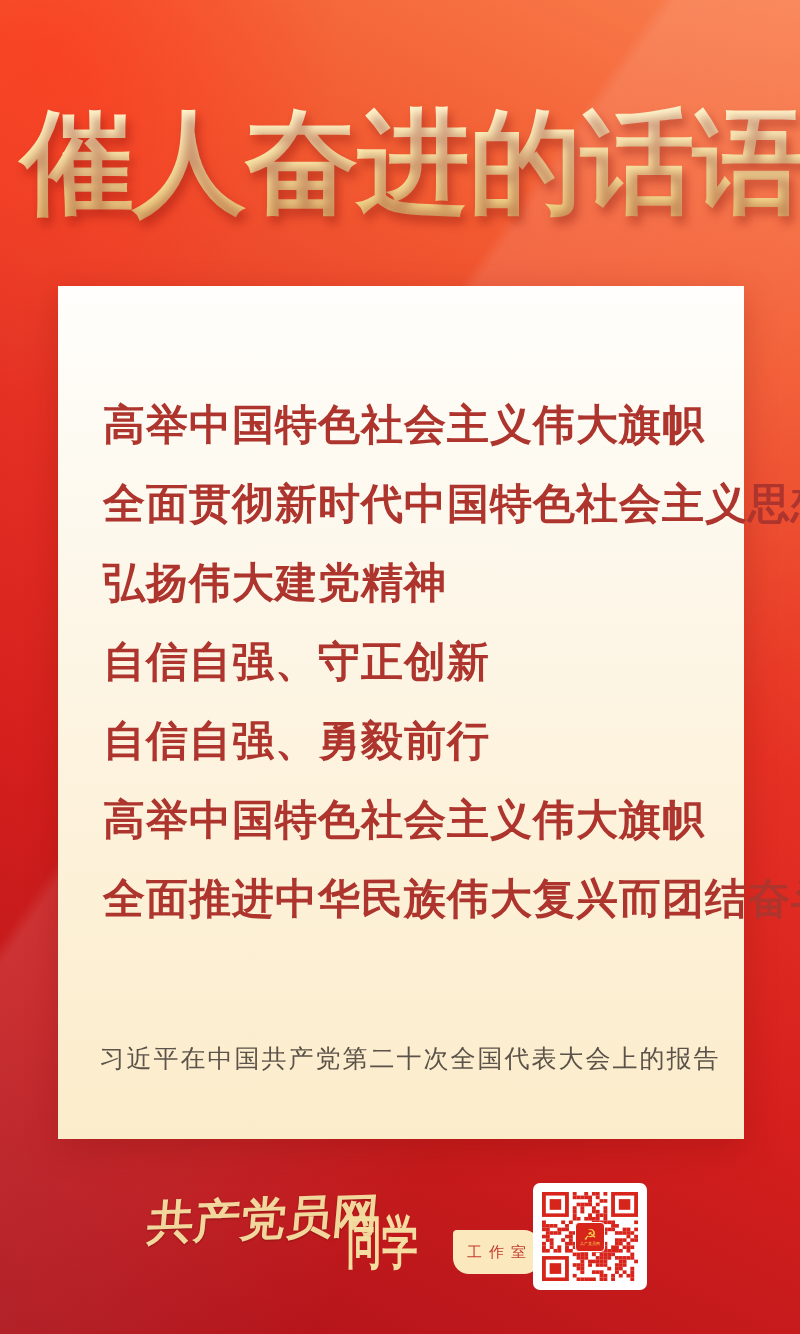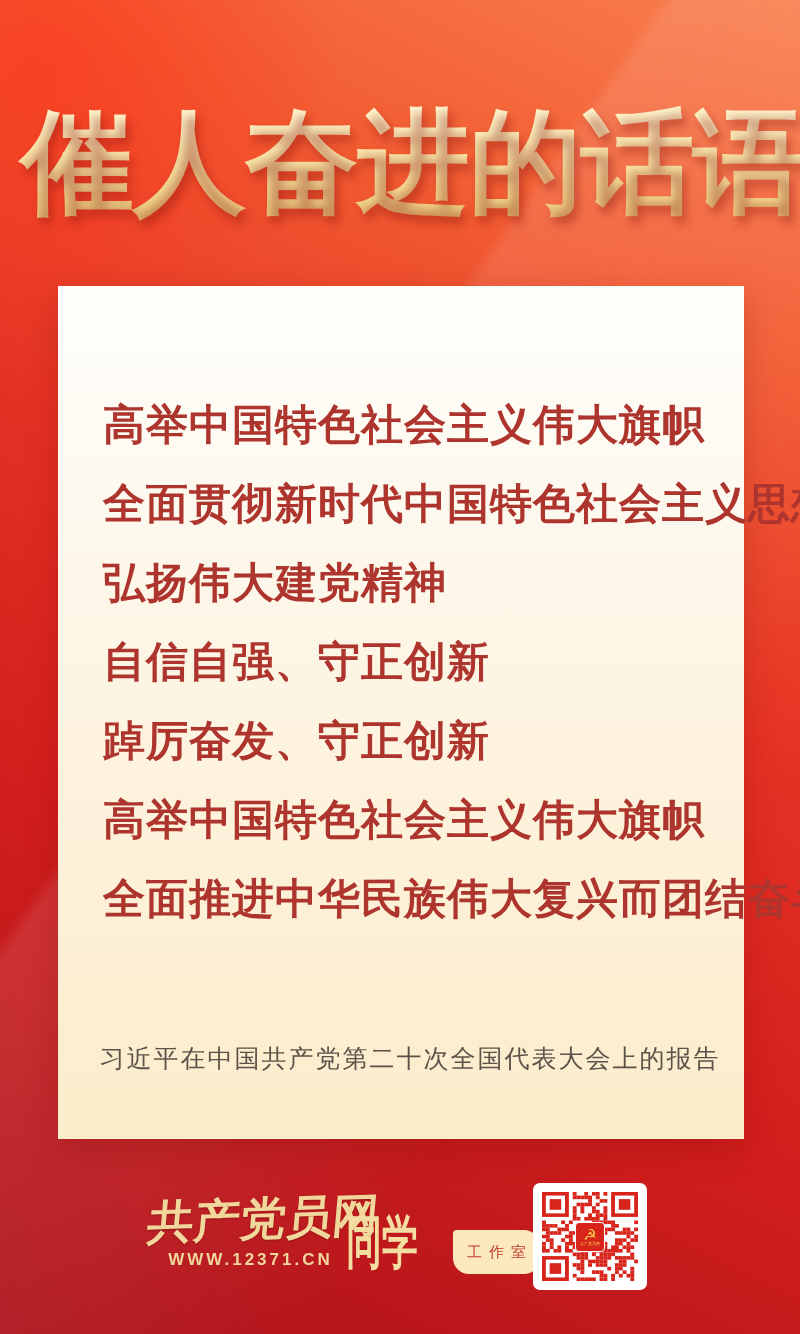--- a/index.html
+++ b/index.html
@@ -144,30 +144,29 @@
   <div class="sheen"></div>
 
   <div class="title">催人奋进的话语</div>
 
   <div class="card">
     <div class="quote-lines">
         <div class="quote-line">高举中国特色社会主义伟大旗帜</div>
         <div class="quote-line">全面贯彻新时代中国特色社会主义思想</div>
         <div class="quote-line">弘扬伟大建党精神</div>
         <div class="quote-line">自信自强、守正创新</div>
-        <div class="quote-line">踔厉奋发、守正创新</div>
+        <div class="quote-line">自信自强、勇毅前行</div>
         <div class="quote-line">高举中国特色社会主义伟大旗帜</div>
         <div class="quote-line">全面推进中华民族伟大复兴而团结奋斗</div>
       </div>
     <div class="attribution">习近平在中国共产党第二十次全国代表大会上的报告</div>
   </div>
 
   <div class="footer">
     <div class="site-logo">共产党员网</div>
-    <div class="site-url">WWW.12371.CN</div>
 
     <div class="studio">
       <div class="studio-name">同学</div>
       <div class="studio-badge">工作室</div>
     </div>
 
     <div class="qr">
       <svg id="qr-svg" viewBox="0 0 25 25" preserveAspectRatio="none">
           <rect x="8" y="0" width="1.02" height="1.02" fill="#d8251c"></rect>
           <rect x="11" y="0" width="1.02" height="1.02" fill="#d8251c"></rect>

